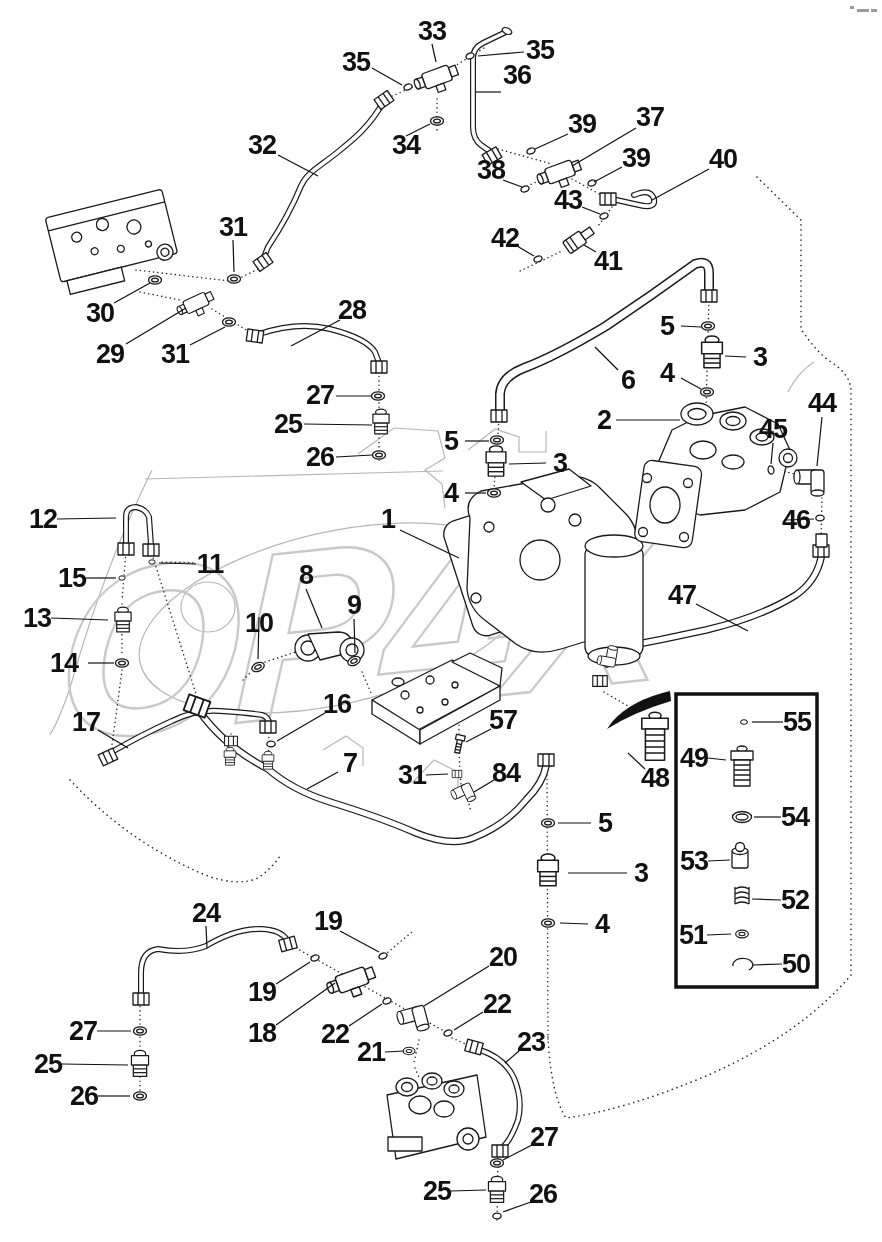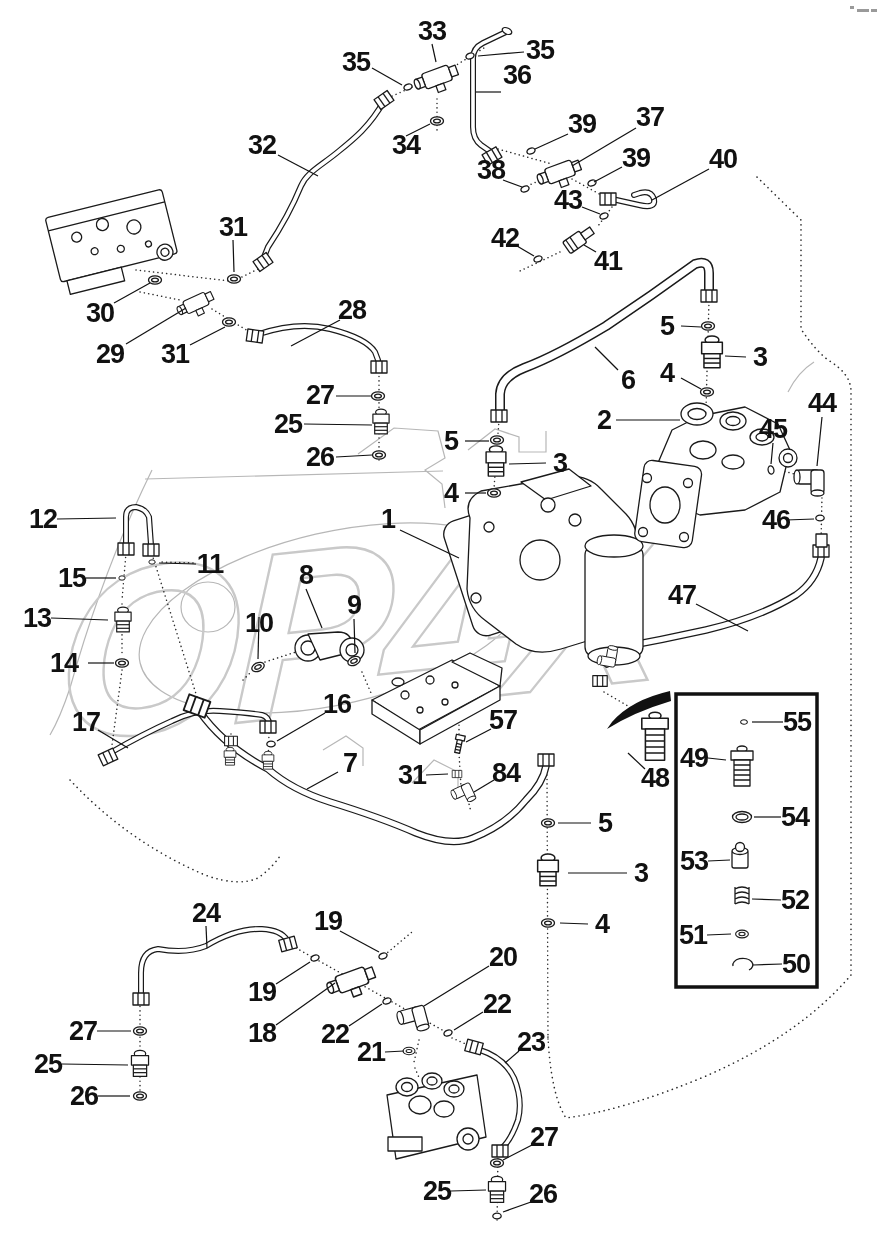--- a/index.html
+++ b/index.html
@@ -475,21 +475,21 @@
       <div class="callout" style="left: 604px; top: 420px;">2</div>
       <div class="callout" style="left: 628px; top: 380px;">6</div>
       <div class="callout" style="left: 667px; top: 326px;">5</div>
       <div class="callout" style="left: 760px; top: 357px;">3</div>
       <div class="callout" style="left: 667px; top: 373px;">4</div>
       <div class="callout" style="left: 451px; top: 441px;">5</div>
       <div class="callout" style="left: 560px; top: 463px;">3</div>
       <div class="callout" style="left: 451px; top: 493px;">4</div>
       <div class="callout" style="left: 822px; top: 403px;">44</div>
       <div class="callout" style="left: 773px; top: 429px;">45</div>
-      <div class="callout" style="left: 776px; top: 520px; text-align: center;">46</div>
+      <div class="callout" style="left: 796px; top: 520px; text-align: center;">46</div>
       <div class="callout" style="left: 682px; top: 595px;">47</div>
       <div class="callout" style="left: 388px; top: 519px;">1</div>
       <div class="callout" style="left: 306px; top: 575px;">8</div>
       <div class="callout" style="left: 259px; top: 623px;">10</div>
       <div class="callout" style="left: 354px; top: 605px;">9</div>
       <div class="callout" style="left: 210px; top: 564px;">11</div>
       <div class="callout" style="left: 43px; top: 519px;">12</div>
       <div class="callout" style="left: 72px; top: 578px;">15</div>
       <div class="callout" style="left: 37px; top: 618px;">13</div>
       <div class="callout" style="left: 64px; top: 663px;">14</div>

